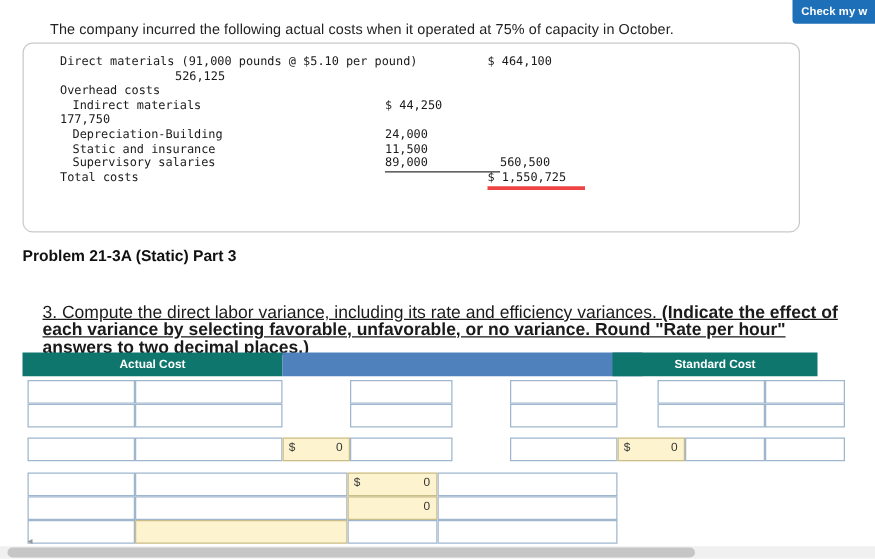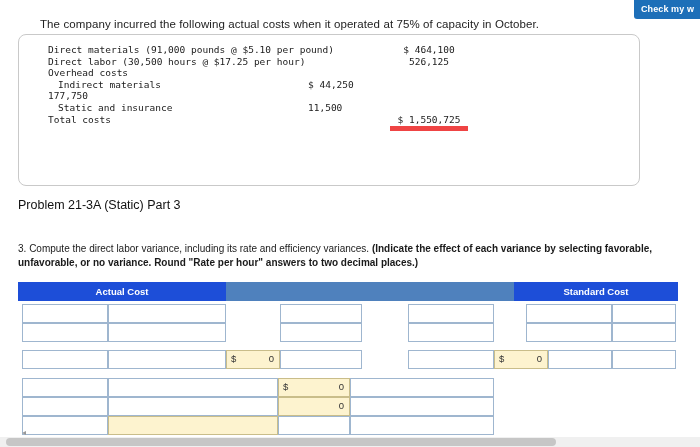--- a/index.html
+++ b/index.html
@@ -69,72 +69,73 @@
     flex: none;
   }
   .c-label.ind1 { padding-left: 10px; }
   .c-col1 {
     width: 92px;
     flex: none;
   }
   .c-col2 {
     width: 78px;
     flex: none;
-    text-align: center;
+    text-align: left;
   }
   .c-col3 {
     width: 88px;
     flex: none;
     text-align: right;
   }
   .ul-thin { border-bottom: 1px solid #333; }
   .ul-dbl {
-    border-bottom: 5px solid #ef4444;
+    border-bottom: 3px solid #ef4444;
     padding-bottom: 1px;
   }
   .problem-head {
     position: absolute;
     left: 18px;
     top: 198px;
     font-size: 12.5px;
-    font-weight: normal;
+    font-weight: bold;
     color: #111;
   }
   .q-block {
     position: absolute;
-    left: 18px;
+    left: 34px;
     top: 242px;
     width: 640px;
-    font-size: 10px;
+    font-size: 14px;
     color: #1a1a1a;
     line-height: 14px;
+    text-decoration: underline;
   }
   .q-block b { font-weight: bold; }
   .answer-area {
     position: absolute;
     left: 18px;
     top: 282px;
     width: 660px;
     height: 152px;
   }
   .hdr-bar {
     position: absolute;
     height: 19px;
-    background: #1d4ed8;
+    background: #0f766e;
     color: #ffffff;
     font-size: 9.5px;
     font-weight: bold;
     display: flex;
     align-items: center;
     justify-content: center;
     box-sizing: border-box;
   }
   .hdr-left { left: 0; top: 0; width: 208px; }
   .hdr-mid { left: 208px; top: 0; width: 288px; background: #4f81bd; }
-  .hdr-right { left: 496px; top: 0; width: 164px; }
+  .hdr-right { left: 472px; top: 0; width: 164px; }
   .cell {
     position: absolute;
     box-sizing: border-box;
     border: 1px solid #9fb6cf;
     background: #ffffff;
     height: 19px;
   }
   .cell.yellow { background: #fdf3cf; border-color: #c9bd8a; }
   .cell .dollar {
     position: absolute;
@@ -185,21 +186,20 @@
 <div class="cost-panel"></div>
 
 <div class="cost-table">
   <div class="cost-row">
     <span class="c-label">Direct materials (91,000 pounds @ $5.10 per pound)</span>
     <span class="c-col1"></span>
     <span class="c-col2">$ 464,100</span>
     <span class="c-col3"></span>
   </div>
   <div class="cost-row">
-    <span class="c-label">Direct labor (30,500 hours @ $17.25 per hour)</span>
     <span class="c-col1"></span>
     <span class="c-col2">526,125</span>
     <span class="c-col3"></span>
   </div>
   <div class="cost-row">
     <span class="c-label">Overhead costs</span>
     <span class="c-col1"></span>
     <span class="c-col2"></span>
     <span class="c-col3"></span>
   </div>
@@ -208,23 +208,35 @@
     <span class="c-col1">$ 44,250</span>
     <span class="c-col2"></span>
     <span class="c-col3"></span>
   </div>
   <div class="cost-row">
     <span class="c-col1">177,750</span>
     <span class="c-col2"></span>
     <span class="c-col3"></span>
   </div>
   <div class="cost-row">
+    <span class="c-label ind1">Depreciation-Building</span>
+    <span class="c-col1">24,000</span>
+    <span class="c-col2"></span>
+    <span class="c-col3"></span>
+  </div>
+  <div class="cost-row">
     <span class="c-label ind1">Static and insurance</span>
     <span class="c-col1">11,500</span>
     <span class="c-col2"></span>
+    <span class="c-col3"></span>
+  </div>
+  <div class="cost-row">
+    <span class="c-label ind1">Supervisory salaries</span>
+    <span class="c-col1 ul-thin">89,000</span>
+    <span class="c-col2">560,500</span>
     <span class="c-col3"></span>
   </div>
   <div class="cost-row">
     <span class="c-label">Total costs</span>
     <span class="c-col1"></span>
     <span class="c-col2 ul-dbl">$ 1,550,725</span>
     <span class="c-col3"></span>
   </div>
 </div>
 

